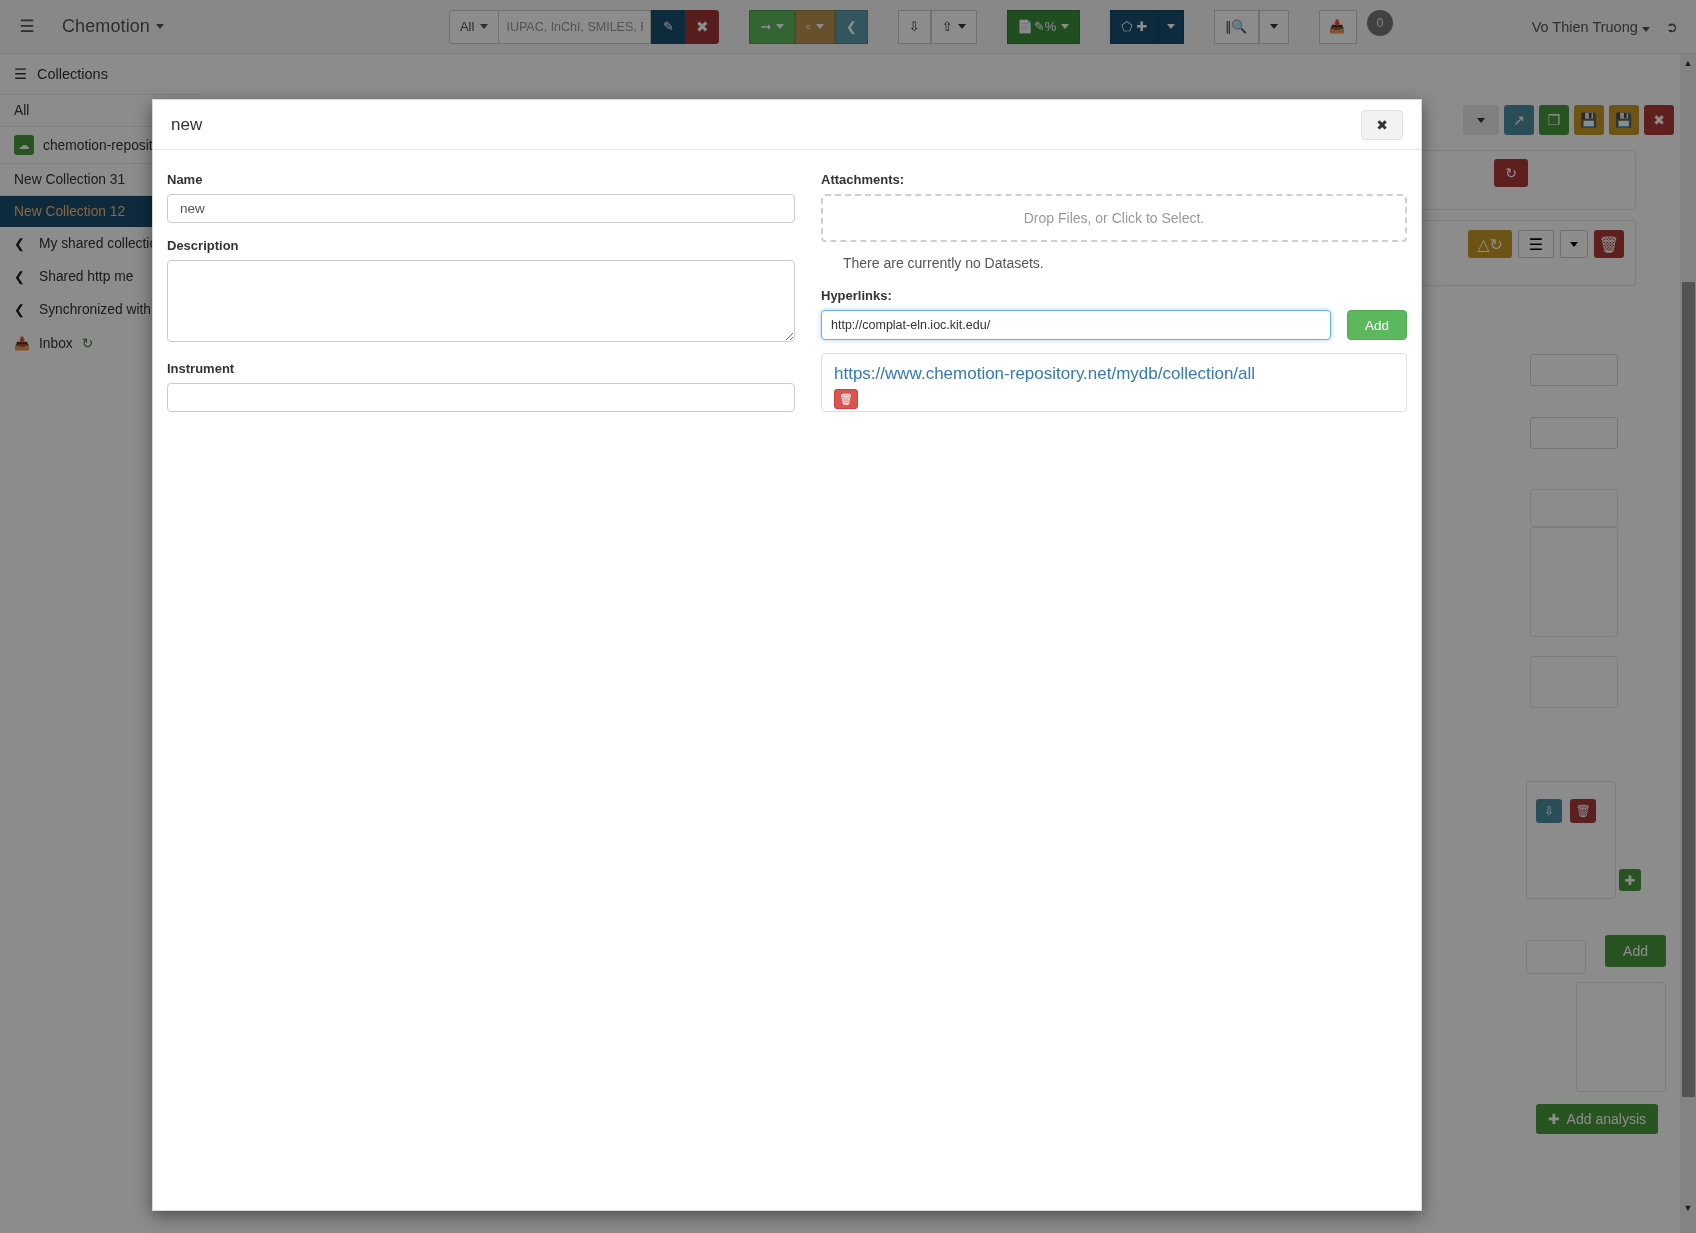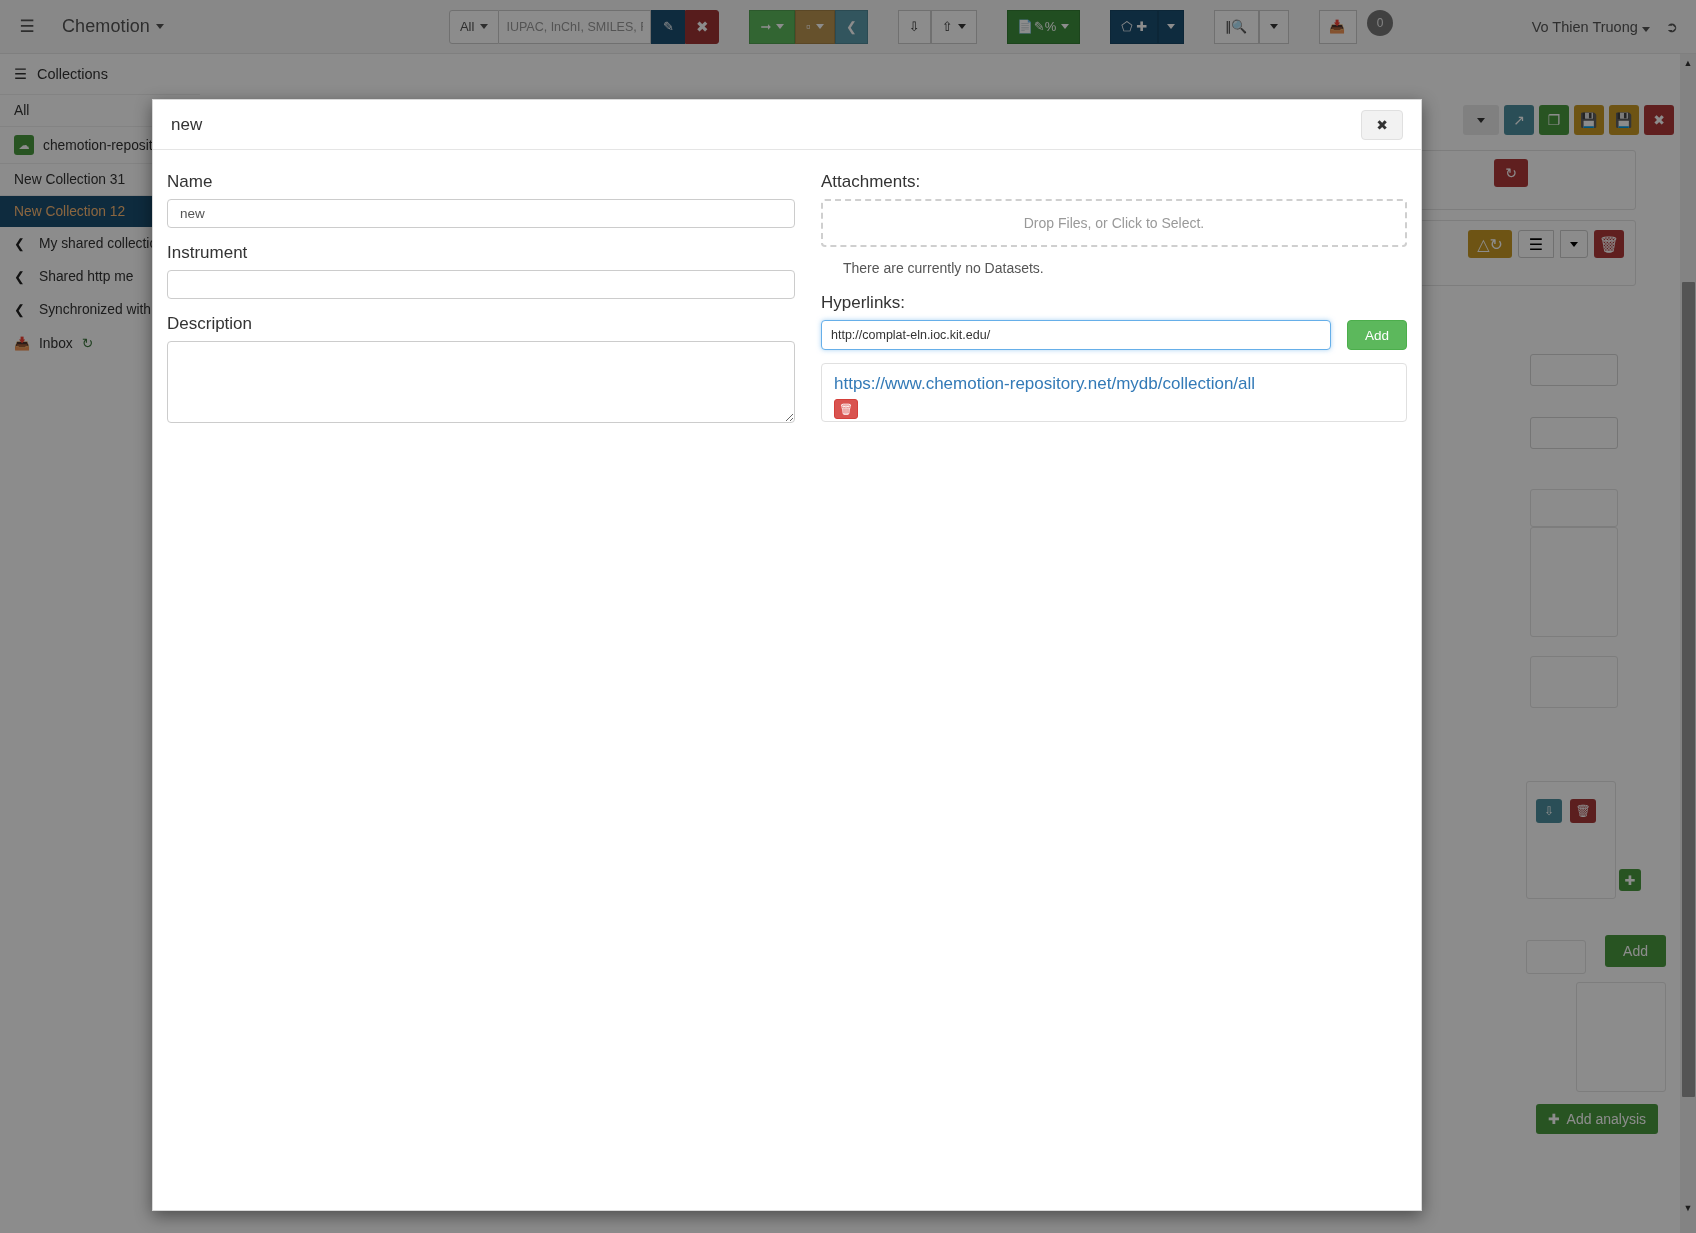--- a/index.html
+++ b/index.html
@@ -165,21 +165,21 @@
   .modal-title { font-size: 17px; color: #333; font-weight: 400;}
   .modal-close {
     width: 42px; height: 30px; background: #f2f2f2; border: 1px solid #e0e0e0;
     border-radius: 4px; color: #333; font-size: 14px; cursor: pointer;
     display:flex;align-items:center;justify-content:center;
   }
   .modal-body { display: flex; padding: 22px 14px 0 14px; gap: 26px; }
   .col-left  { width: 628px; }
   .col-right { flex: 1; }
 
-  .lbl { font-size: 17px; font-weight: normal; color: #333; margin-bottom: 7px;
+  .lbl { font-size: 13px; font-weight: bold; color: #333; margin-bottom: 7px;
     display:block; }
   .inp {
     width: 100%; height: 29px; border: 1px solid #ccc; border-radius: 4px;
     padding: 0 12px; font-size: 13.5px; color: #555;
     font-family:"Liberation Sans",sans-serif; outline: none; background:#fff;
   }
   .field { margin-bottom: 15px; }
   .ta {
     width: 100%; height: 82px; border: 1px solid #ccc; border-radius: 4px;
     padding: 6px 10px; font-size: 13.5px; resize: vertical;
@@ -373,26 +373,26 @@
   </div>
 
   <div class="modal-body">
 
     <div class="col-left">
       <div class="field">
         <label class="lbl">Name</label>
         <input class="inp" value="new" style="">
       </div>
       <div class="field">
+        <label class="lbl">Description</label>
+        <textarea class="ta" style=""></textarea>
+      </div>
+      <div class="field">
         <label class="lbl">Instrument</label>
         <input class="inp" value="" style="">
-      </div>
-      <div class="field">
-        <label class="lbl">Description</label>
-        <textarea class="ta" style=""></textarea>
       </div>
     </div>
 
     <div class="col-right">
       <label class="lbl">Attachments:</label>
       <div class="dropzone">
         <span>Drop Files, or Click to Select.</span>
       </div>
       <div class="nodatasets">There are currently no Datasets.</div>
 

